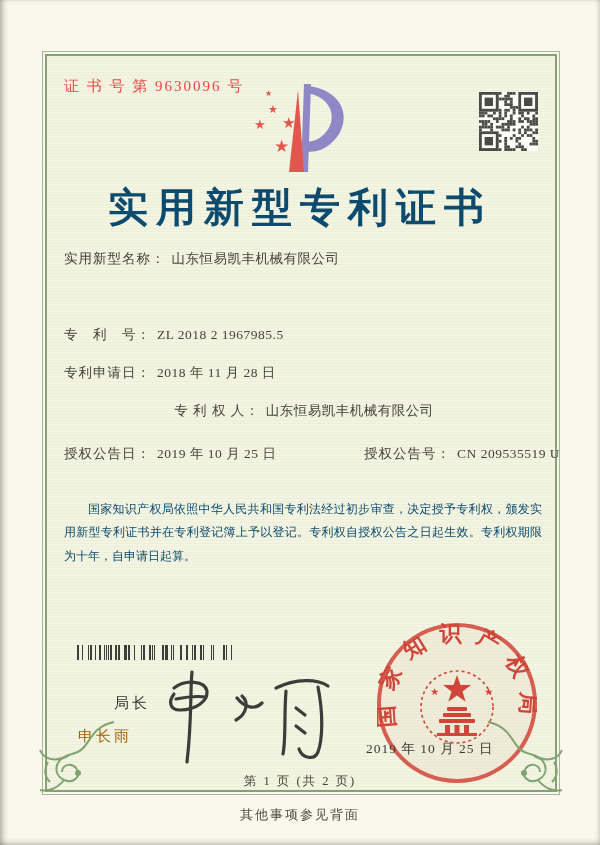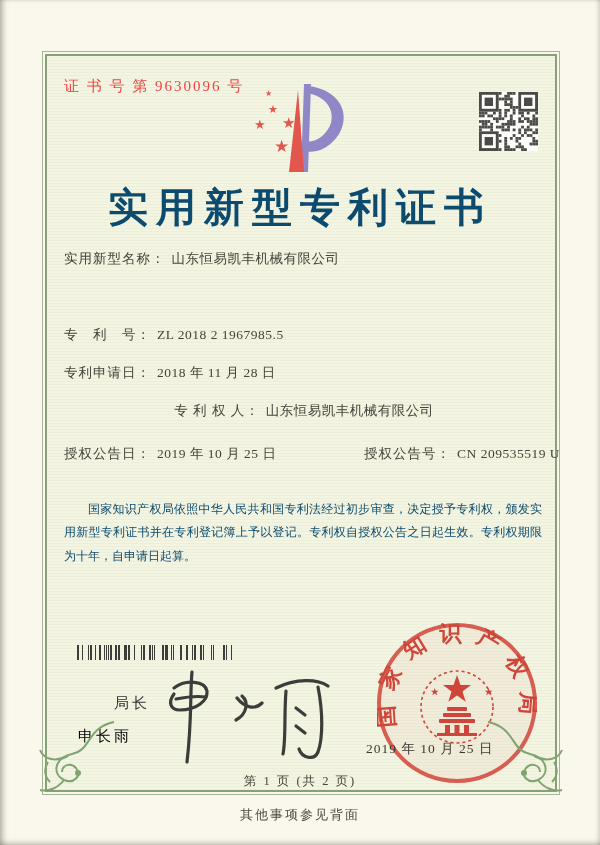--- a/index.html
+++ b/index.html
@@ -20,21 +20,21 @@
   .field{left:64px;width:480px;font-size:13.5px;color:#45443c;white-space:nowrap;}
   .flabel{letter-spacing:1px;}
   .fvalue{margin-left:6px;letter-spacing:.5px;}
   .grant-no{position:absolute;left:300px;top:0;}
   .paras{left:64px;top:498px;width:478px;font-size:12px;line-height:1.95;color:#0c4a6e;
          text-align:justify;}
   .paras p{margin:0;text-indent:2em;}
   .barcode{left:77px;top:645px;width:158px;height:15px;}
   .director-title{left:78px;top:694px;font-size:15px;color:#333;letter-spacing:3px;
                   font-family:"Liberation Sans",sans-serif;margin-left:36px;}
-  .director-name{left:78px;top:727px;font-size:15px;color:#000000;letter-spacing:3px;
+  .director-name{left:78px;top:727px;font-size:15px;color:#a16207;letter-spacing:3px;
                  font-family:"Liberation Sans",sans-serif;}
   .signature{left:158px;top:660px;width:185px;height:112px;}
   .seal{left:377px;top:623px;width:160px;height:160px;}
   .seal-ring{position:absolute;inset:0;border:4px solid rgba(208,69,57,.85);border-radius:50%;
              background:rgba(222,96,80,.05);}
   .seal-date{left:366px;top:740px;font-size:13.5px;color:#3b3a32;letter-spacing:1px;z-index:5;}
   .page-info{left:42px;top:773px;width:516px;text-align:center;font-size:12.5px;color:#45443c;
              letter-spacing:2px;}
   .back-note{left:0;top:806px;width:100%;text-align:center;font-size:13px;color:#4b4a41;
              letter-spacing:2px;}

